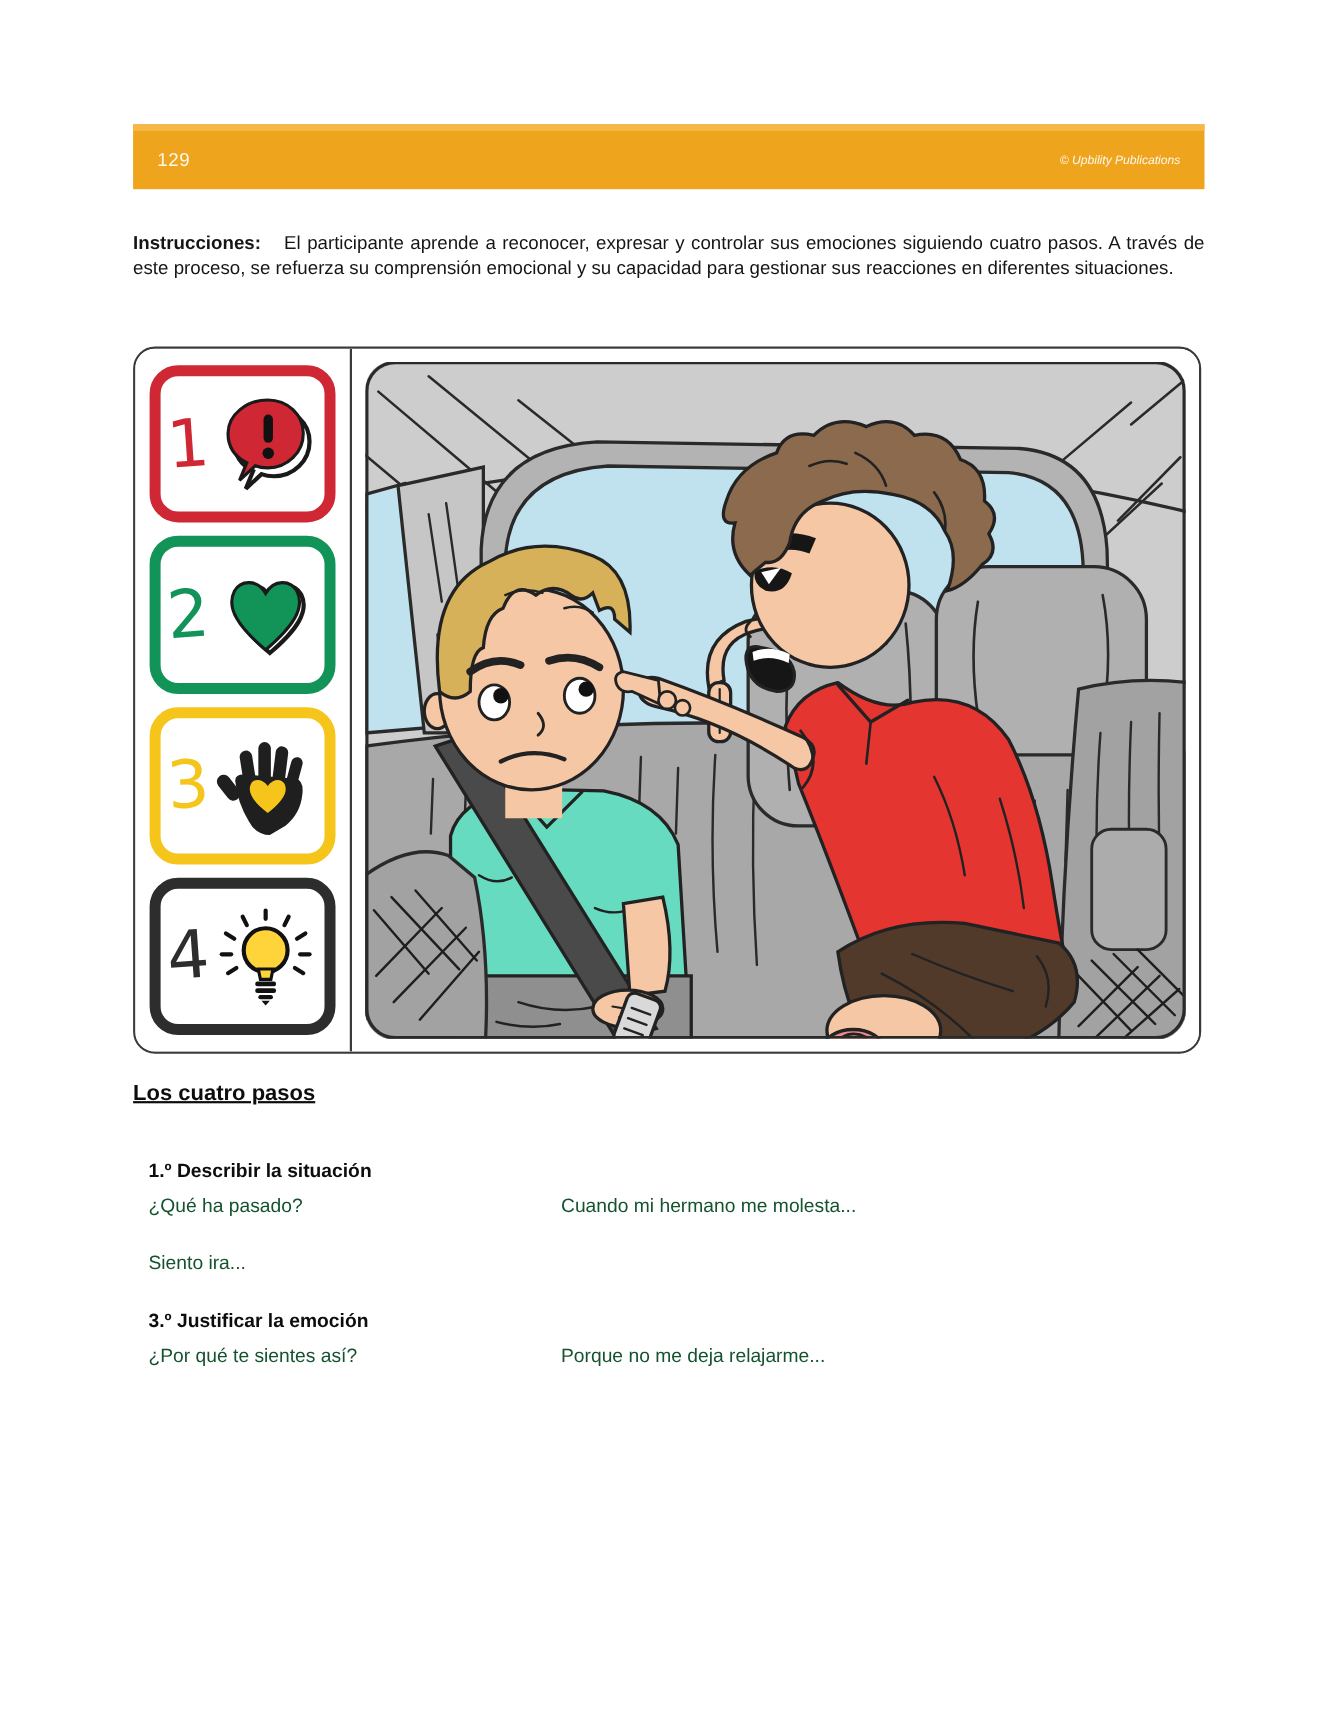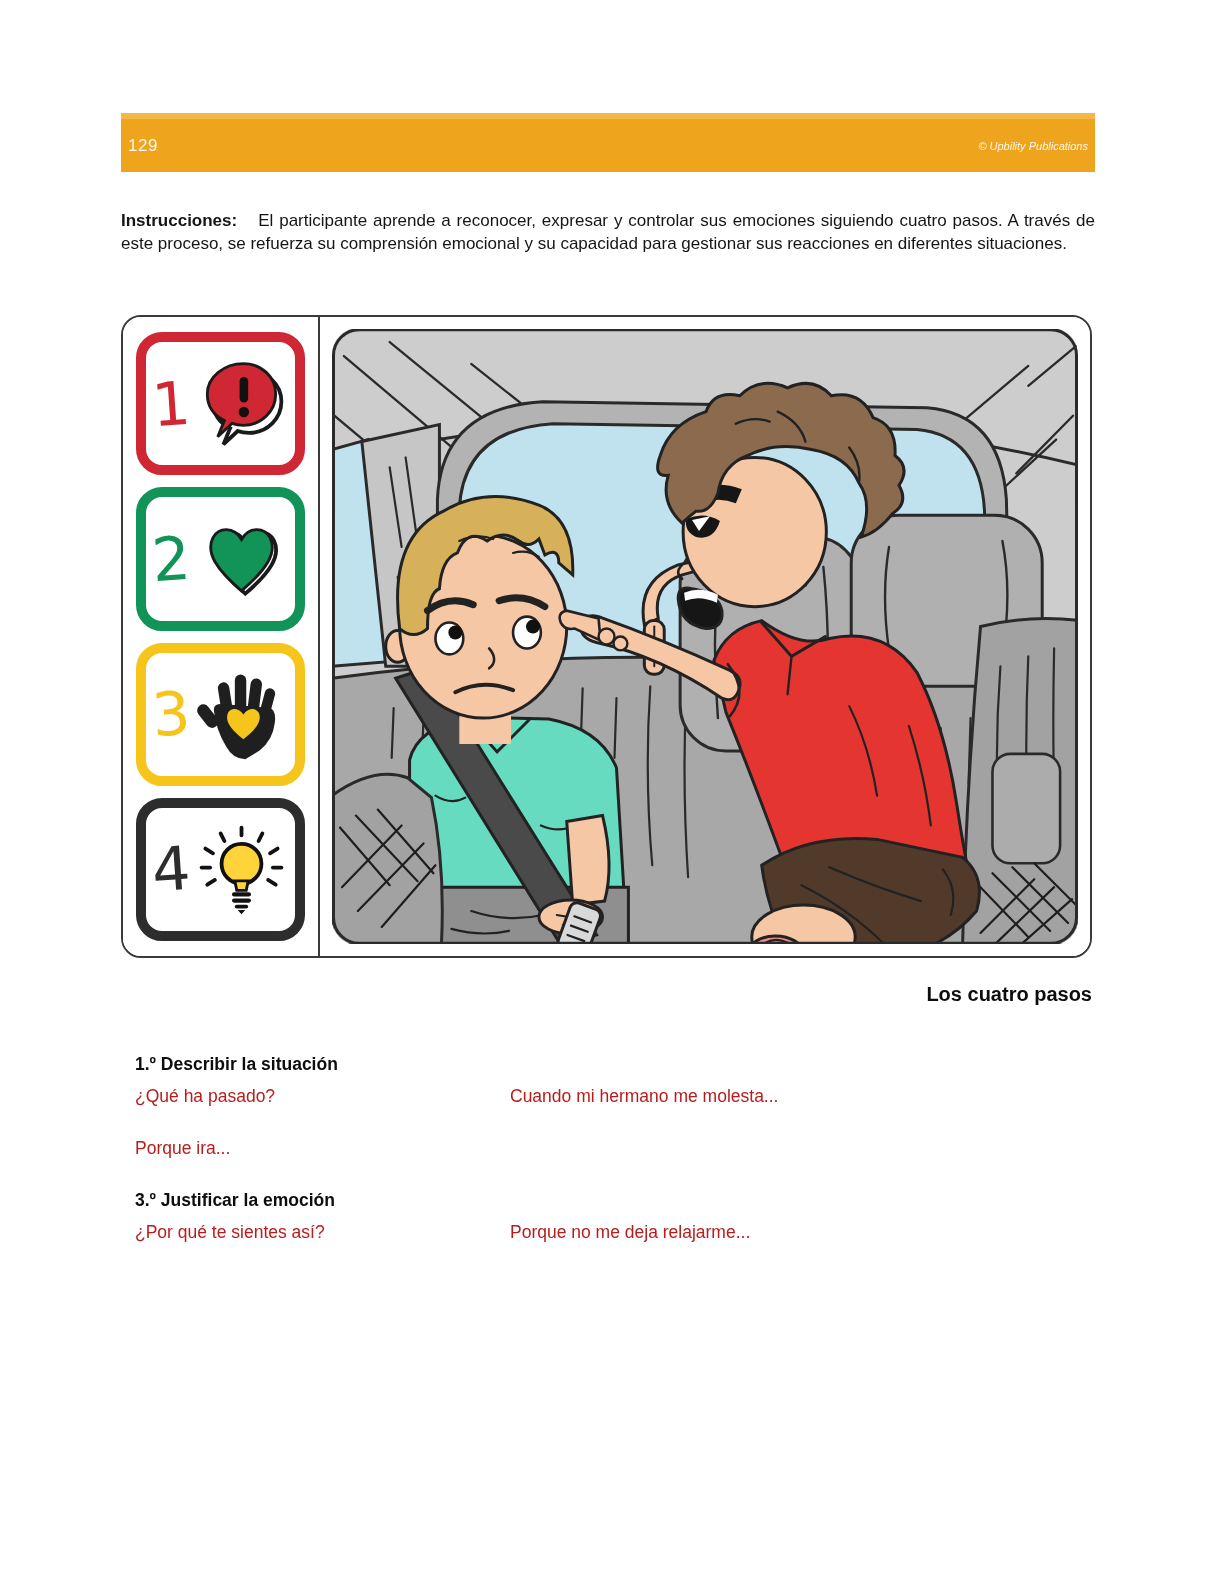--- a/index.html
+++ b/index.html
@@ -8,21 +8,21 @@
     font-family:"Liberation Sans", sans-serif; color:#111;
     -webkit-font-smoothing:antialiased;
   }
   .page { position:absolute; inset:0; }
 
   
   .header-bar {
     position:absolute; left:121px; top:113px; width:974px; height:59px;
     background:#EFA41D; border-top:6px solid #F4B848;
     box-sizing:border-box; display:flex; align-items:center; justify-content:space-between;
-    padding:0 7px; color:#FDF8EC;
+    padding:0 22px; color:#FDF8EC;
   }
   .page-number { font-size:17px; letter-spacing:.5px; }
   .copyright { font-size:11px; font-style:italic; }
 
   
   .instructions {
     position:absolute; left:121px; top:192px; width:974px;
     font-size:17px; line-height:1.38; text-align:justify; color:#151515;
   }
   .instructions b { margin-right:21px; }
@@ -50,29 +50,29 @@
   .badge.s1 { border:10px solid #CF2733; } .badge.s1 .badge-num{ color:#CF2733; }
   .badge.s2 { border:10px solid #129358; } .badge.s2 .badge-num{ color:#129358; }
   .badge.s3 { border:10px solid #F5C51B; } .badge.s3 .badge-num{ color:#F5C51B; }
   .badge.s4 { border:10px solid #2D2D2D; } .badge.s4 .badge-num{ color:#2D2D2D; }
 
   .scene-wrap { flex:1; padding:12px; box-sizing:border-box; background:#fff; }
   .scene-wrap svg { width:100%; height:100%; display:block; }
 
   
   .four-steps-title {
-    position:absolute; left:121px; top:983px; width:971px; text-align:right;
-    font-size:20px; font-weight:bold; color:#0d0d0d;
+    position:absolute; left:121px; top:983px; width:971px; text-align:left;
+    font-size:20px; font-weight:bold; color:#0d0d0d;text-decoration:underline;
   }
   .steps {
     position:absolute; left:135px; top:1054px; width:960px;
     display:flex; flex-direction:column; gap:31px;
   }
   .step-heading { font-size:17.5px; font-weight:bold; margin-bottom:11px; color:#0d0d0d; }
-  .step-row { display:grid; grid-template-columns:375px 1fr; font-size:17.5px; color:#b91c1c; }
+  .step-row { display:grid; grid-template-columns:375px 1fr; font-size:17.5px; color:#14532d; }
 </style>
 </head>
 <body>
 
 <div class="page">
 
   <div class="header-bar">
     <span class="page-number">129</span>
     <span class="copyright">© Upbility Publications</span>
   </div>
@@ -320,21 +320,21 @@
     <div class="step-block">
       <div class="step-heading">1.º Describir la situación</div>
       <div class="step-row">
         <span>¿Qué ha pasado?</span>
         <span>Cuando mi hermano me molesta...</span>
       </div>
     </div>
 
     <div class="step-block">
       <div class="step-row">
-        <span>Porque ira...</span>
+        <span>Siento ira...</span>
       </div>
     </div>
 
     <div class="step-block">
       <div class="step-heading">3.º Justificar la emoción</div>
       <div class="step-row">
         <span>¿Por qué te sientes así?</span>
         <span>Porque no me deja relajarme...</span>
       </div>
     </div>

